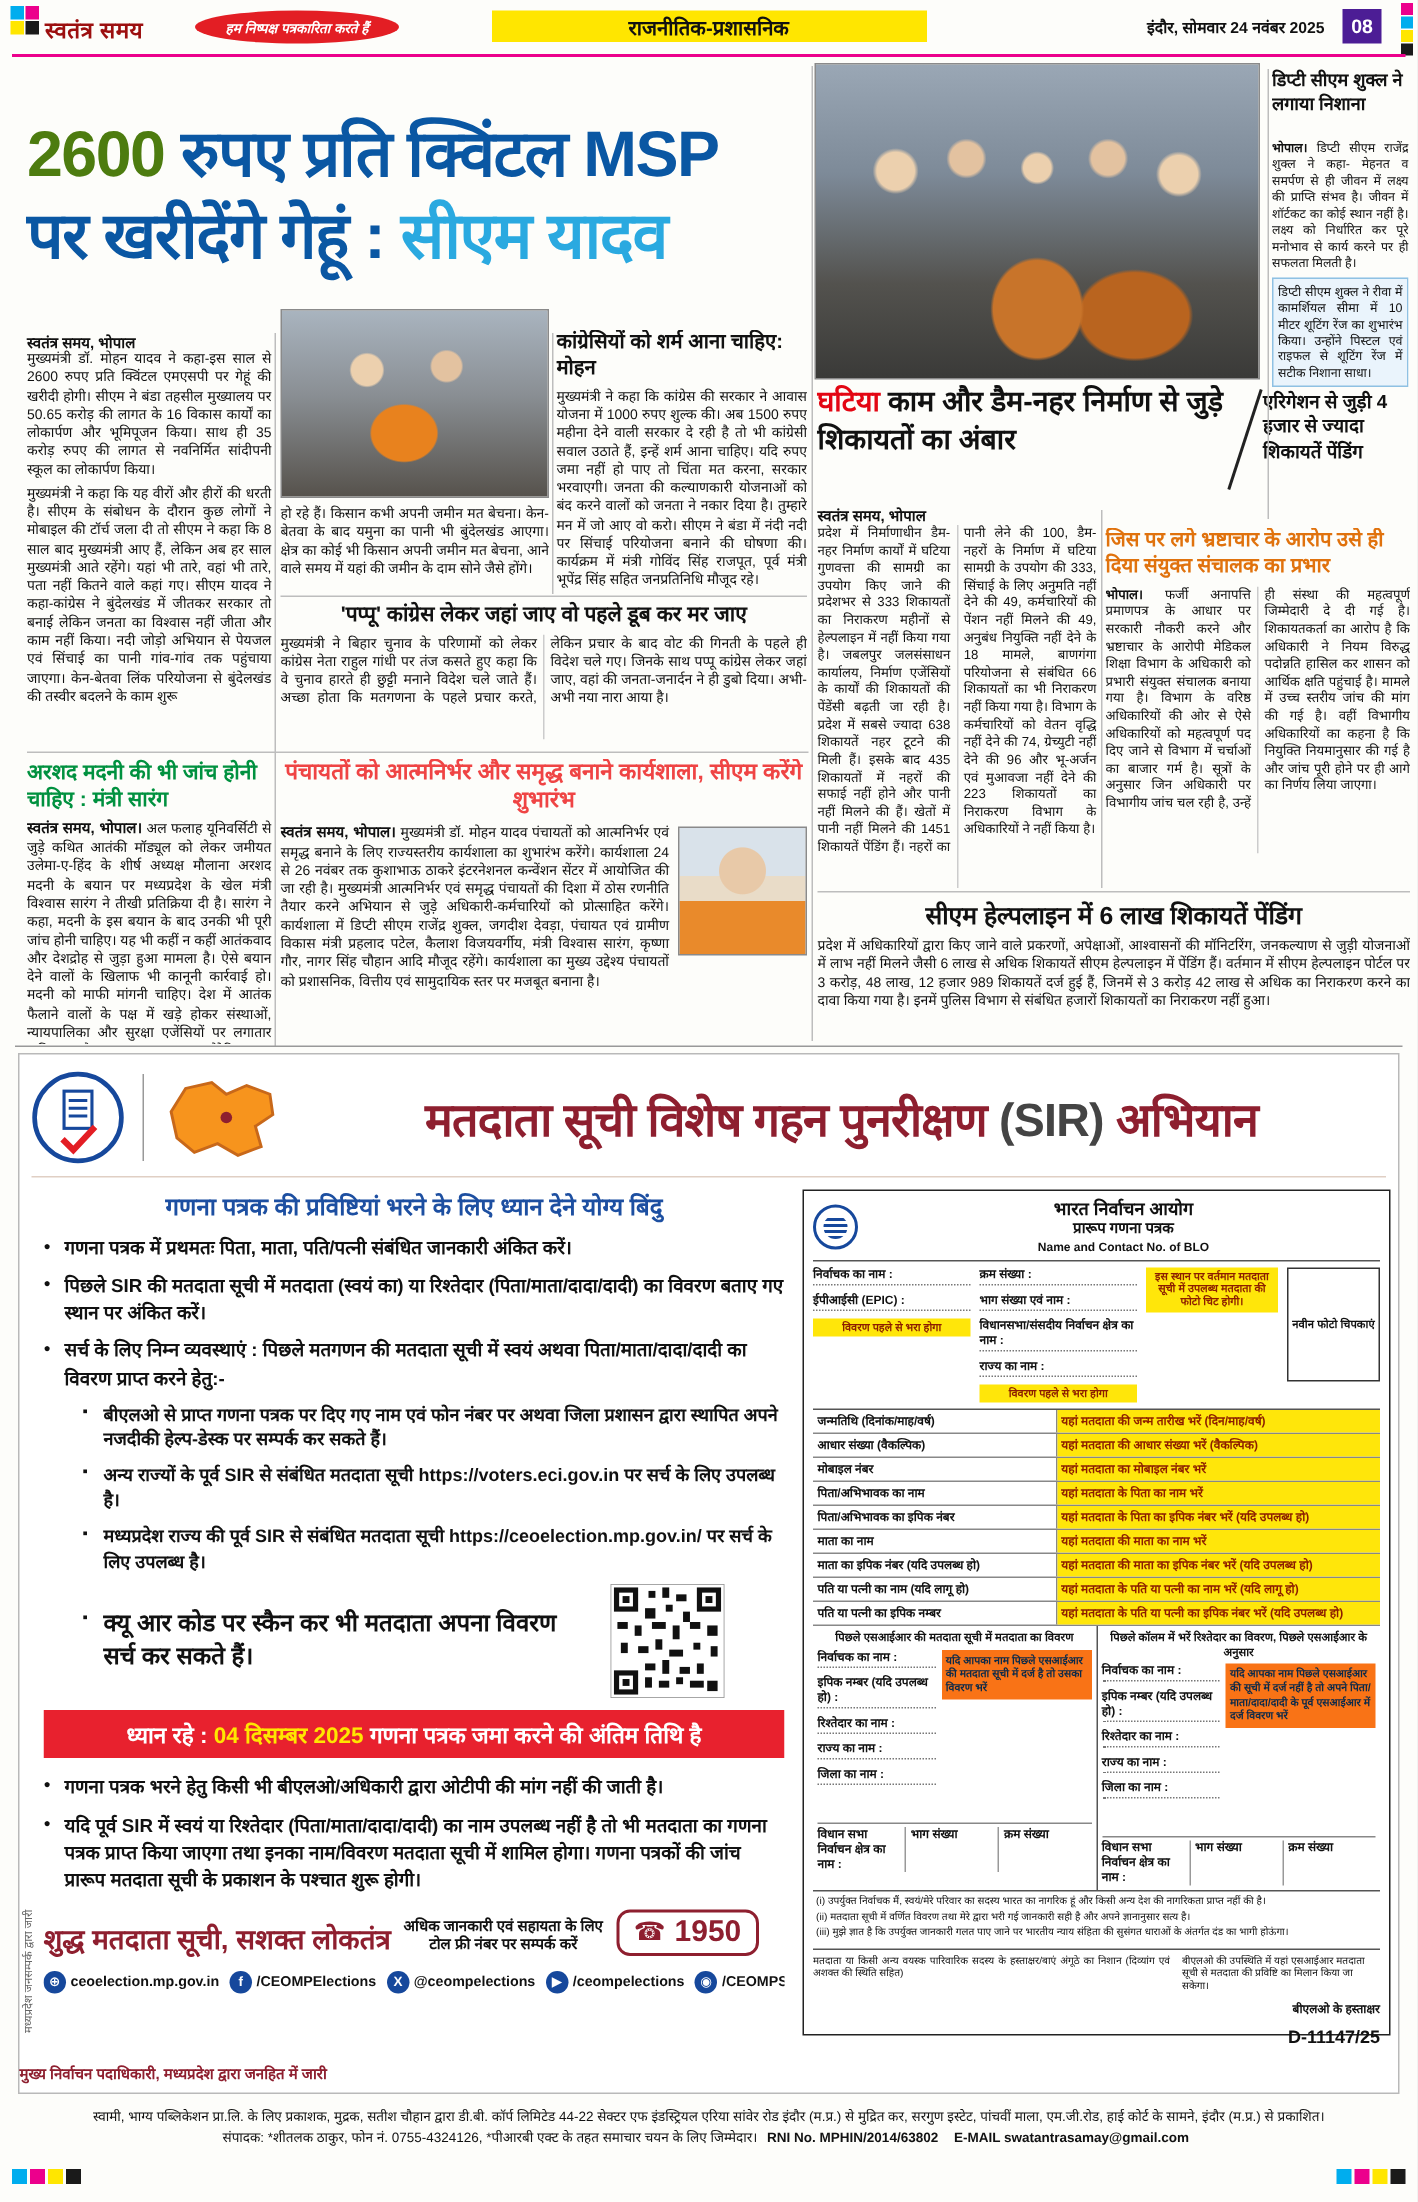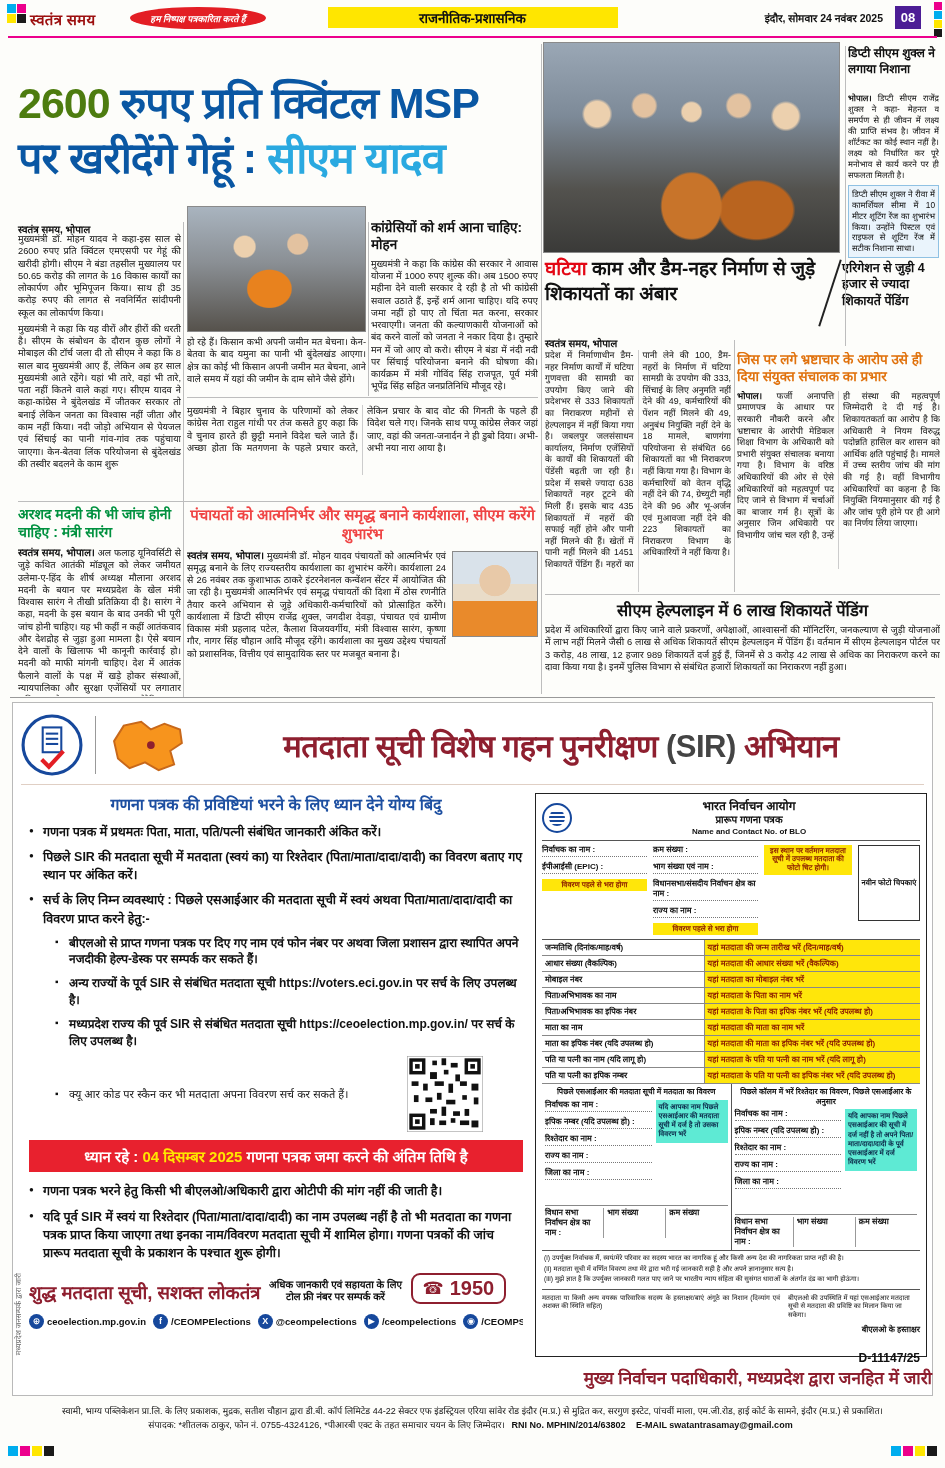--- a/index.html
+++ b/index.html
@@ -70,34 +70,34 @@
 .ad-title .sir{color:#444}
 .ad-left{position:absolute;left:16px;top:90px;width:494px;height:564px;overflow:hidden;display:flex;flex-direction:column}
 .points-heading{color:#1d4fa1;font-size:16px;font-weight:800;text-align:center;margin-bottom:8px}
 ul.blts{list-style:none;font-size:12.5px;font-weight:600;line-height:1.45}
 ul.blts li{padding-left:14px;position:relative;margin-bottom:7px}
 ul.blts li::before{content:"●";position:absolute;left:0;top:2px;font-size:8px}
 ul.sblts{list-style:none;font-size:12px;font-weight:600;line-height:1.4;margin-left:26px}
 ul.sblts li{padding-left:14px;position:relative;margin-bottom:7px}
 ul.sblts li::before{content:"▪";position:absolute;left:0;top:0;font-size:10px}
 .qr-row{display:flex;align-items:center;gap:18px;margin:0 0 4px 26px}
-.qr-row .txt{flex:1;padding-left:14px;position:relative;font-size:11px;font-weight:400;line-height:1.4}
+.qr-row .txt{flex:1;padding-left:14px;position:relative;font-size:16px;font-weight:700;line-height:1.4}
 .qr-row .txt::before{content:"▪";position:absolute;left:0;top:0;font-size:10px}
 svg.qr{width:76px;height:76px;flex:0 0 auto;margin-right:40px}
 .deadline{background:#e8212e;color:#fff;font-weight:800;font-size:15px;text-align:center;padding:6px 2px;margin:4px 0 10px}
 .deadline .dt{color:#ffe600}
 .slogan-row{display:flex;align-items:flex-end;gap:8px;margin-top:4px}
 .slogan{color:#8e1f2f;font-weight:800;font-size:18.5px;white-space:nowrap}
 .helptext{font-size:10px;font-weight:700;width:134px;text-align:center;line-height:1.25}
 .phonebox{border:2px solid #8e1f2f;border-radius:9px;padding:2px 10px;display:flex;align-items:center;gap:6px;color:#8e1f2f;font-weight:800;font-size:20px;white-space:nowrap}
 .phonebox .ph{font-size:17px}
 .social-row{display:flex;align-items:center;gap:7px;margin-top:10px;font-size:9.5px;font-weight:700;white-space:nowrap}
 .soc-item{display:inline-flex;align-items:center;gap:3px}
 .soc-ic{width:15px;height:15px;border-radius:50%;background:#16489c;color:#fff;font-size:9px;display:inline-flex;align-items:center;justify-content:center;flex:0 0 auto}
-.issued{position:absolute;left:0;right:0;bottom:6px;text-align:right;color:#8e1f2f;font-weight:800;font-size:17px}
+.issued{position:absolute;left:0;right:0;bottom:6px;text-align:left;color:#8e1f2f;font-weight:800;font-size:10px}
 .ad-code{position:absolute;right:12px;bottom:30px;font-weight:800;font-size:12px}
 .side-vert{position:absolute;left:1px;bottom:40px;writing-mode:vertical-rl;transform:rotate(180deg);font-size:7.5px;color:#666}
 
 .ad-form{position:absolute;left:522px;top:90px;width:392px;height:564px;border:1.5px solid #222;padding:5px 6px;font-size:8px;line-height:1.25;overflow:hidden;background:#fff}
 .form-head{display:flex;align-items:center;gap:6px;border-bottom:1px solid #555;padding-bottom:3px}
 .fh-logo{width:30px;height:30px;border-radius:50%;border:2px solid #16489c;position:relative;flex:0 0 auto}
 .fh-logo::after{content:"";position:absolute;inset:5px;border-radius:50%;background:repeating-linear-gradient(0deg,#16489c 0 2px,#fff 2px 4px)}
 .fh-text{flex:1;text-align:center}
 .fh-org{font-size:12px;font-weight:800}
 .fh-sub{font-size:10px;font-weight:700}
@@ -110,21 +110,21 @@
 .photo-box{width:62px;height:76px;border:1px solid #333;display:flex;align-items:center;justify-content:center;text-align:center;font-weight:700;font-size:7.5px;padding:2px;flex:0 0 auto}
 .frow{display:flex;border-bottom:1px solid #888}
 .frow .lbl{width:43%;padding:2.5px 3px;border-right:1px solid #888;font-weight:600}
 .frow .val{flex:1;padding:2.5px 3px;background:#ffe60a;color:#8c1d00;font-weight:800}
 .form-mid{display:flex;border-bottom:1px solid #555}
 .fm-col{flex:1;padding:3px;display:flex;flex-direction:column}
 .fm-col + .fm-col{border-left:1px solid #555}
 .fm-head{font-weight:800;text-align:center;font-size:7.6px;margin-bottom:3px}
 .fm-body{display:flex;gap:4px}
 .fm-fields{flex:1}
-.callout{width:72px;background:#5eead4;color:#0b2a4a;font-weight:800;font-size:7.1px;padding:3px;line-height:1.3;align-self:flex-start;flex:0 0 auto}
+.callout{width:100px;background:#f97316;color:#0b2a4a;font-weight:800;font-size:7.1px;padding:3px;line-height:1.3;align-self:flex-start;flex:0 0 auto}
 .fm-bottom{display:flex;border-top:1px solid #888;margin-top:20px;padding-top:2px;gap:3px;font-weight:600}
 .fm-bottom span{flex:1;border-right:1px solid #999;padding-right:2px}
 .fm-bottom span:last-child{border-right:none}
 .form-notes{padding:3px 2px;border-bottom:1px solid #555;font-size:6.8px;text-align:justify}
 .form-notes div{margin-bottom:2px}
 .form-sign{display:flex;gap:8px;padding-top:4px}
 .sign-left{flex:1;font-size:6.8px;text-align:justify}
 .sign-right{width:132px;font-size:6.8px;display:flex;flex-direction:column}
 .blo-sign{font-weight:800;font-size:8px;text-align:right;margin-top:6px}
 
@@ -174,20 +174,21 @@
   </div>
   <div class="abs news-body clip" style="left:187px;top:336px;width:179px;height:58px">हो रहे हैं। किसान कभी अपनी जमीन मत बेचना। केन-बेतवा के बाद यमुना का पानी भी बुंदेलखंड आएगा। क्षेत्र का कोई भी किसान अपनी जमीन मत बेचना, आने वाले समय में यहां की जमीन के दाम सोने जैसे होंगे।</div>
 
   <div class="abs clip" style="left:371px;top:220px;width:167px;height:176px">
     <h3 class="art">कांग्रेसियों को शर्म आना चाहिए: मोहन</h3>
     <p class="news-body" style="margin-top:4px">मुख्यमंत्री ने कहा कि कांग्रेस की सरकार ने आवास योजना में 1000 रुपए शुल्क की। अब 1500 रुपए महीना देने वाली सरकार दे रही है तो भी कांग्रेसी सवाल उठाते हैं, इन्हें शर्म आना चाहिए। यदि रुपए जमा नहीं हो पाए तो चिंता मत करना, सरकार भरवाएगी। जनता की कल्याणकारी योजनाओं को बंद करने वालों को जनता ने नकार दिया है। तुम्हारे मन में जो आए वो करो। सीएम ने बंडा में नंदी नदी पर सिंचाई परियोजना बनाने की घोषणा की। कार्यक्रम में मंत्री गोविंद सिंह राजपूत, पूर्व मंत्री भूपेंद्र सिंह सहित जनप्रतिनिधि मौजूद रहे।</p>
   </div>
 
   <div class="hr" style="left:187px;top:397px;width:351px"></div>
   <div class="abs clip" style="left:187px;top:401px;width:351px;height:98px">
+    <h3 class="art" style="text-align:center;font-size:14px">'पप्पू' कांग्रेस लेकर जहां जाए वो पहले डूब कर मर जाए</h3>
     <p class="news-body cols2" style="margin-top:4px;height:70px;overflow:hidden">मुख्यमंत्री ने बिहार चुनाव के परिणामों को लेकर कांग्रेस नेता राहुल गांधी पर तंज कसते हुए कहा कि वे चुनाव हारते ही छुट्टी मनाने विदेश चले जाते हैं। अच्छा होता कि मतगणना के पहले प्रचार करते, लेकिन प्रचार के बाद वोट की गिनती के पहले ही विदेश चले गए। जिनके साथ पप्पू कांग्रेस लेकर जहां जाए, वहां की जनता-जनार्दन ने ही डुबो दिया। अभी-अभी नया नारा आया है।</p>
   </div>
 
   <div class="hr" style="left:18px;top:501px;width:521px"></div>
   <div class="abs clip" style="left:18px;top:506px;width:163px;height:190px">
     <h3 class="art green" style="font-size:14px">अरशद मदनी की भी जांच होनी चाहिए : मंत्री सारंग</h3>
     <p class="news-body" style="margin-top:5px"><b class="byline">स्वतंत्र समय, भोपाल।</b> <span>अल फलाह यूनिवर्सिटी से जुड़े कथित आतंकी मॉड्यूल को लेकर जमीयत उलेमा-ए-हिंद के शीर्ष अध्यक्ष मौलाना अरशद मदनी के बयान पर मध्यप्रदेश के खेल मंत्री विश्वास सारंग ने तीखी प्रतिक्रिया दी है। सारंग ने कहा, मदनी के इस बयान के बाद उनकी भी पूरी जांच होनी चाहिए। यह भी कहीं न कहीं आतंकवाद और देशद्रोह से जुड़ा हुआ मामला है। ऐसे बयान देने वालों के खिलाफ भी कानूनी कार्रवाई हो। मदनी को माफी मांगनी चाहिए। देश में आतंक फैलाने वालों के पक्ष में खड़े होकर संस्थाओं, न्यायपालिका और सुरक्षा एजेंसियों पर लगातार अविश्वास फैलाकर एक खतरनाक नैरेटिव खड़ा कर रहे हैं।</span></p>
   </div>
 
   <div class="abs clip" style="left:187px;top:506px;width:351px;height:190px">
@@ -247,21 +248,21 @@
         <span>मतदाता सूची विशेष गहन पुनरीक्षण </span><span class="sir">(SIR)</span><span> अभियान</span>
       </div>
     </div>
 
     <div class="ad-left">
       <div class="points-heading">गणना पत्रक की प्रविष्टियां भरने के लिए ध्यान देने योग्य बिंदु</div>
       <ul class="blts">
 
       <li>गणना पत्रक में प्रथमतः पिता, माता, पति/पत्नी संबंधित जानकारी अंकित करें।</li>
           <li>पिछले SIR की मतदाता सूची में मतदाता (स्वयं का) या रिश्तेदार (पिता/माता/दादा/दादी) का विवरण बताए गए स्थान पर अंकित करें।</li>
-          <li>सर्च के लिए निम्न व्यवस्थाएं : पिछले एसआईआर की मतदाता सूची में स्वयं अथवा पिता/माता/दादा/दादी का विवरण प्राप्त करने हेतु:-</li>
+          <li>सर्च के लिए निम्न व्यवस्थाएं : पिछले मतगणन की मतदाता सूची में स्वयं अथवा पिता/माता/दादा/दादी का विवरण प्राप्त करने हेतु:-</li>
         </ul>
       <ul class="sblts">
 
       <li>बीएलओ से प्राप्त गणना पत्रक पर दिए गए नाम एवं फोन नंबर पर अथवा जिला प्रशासन द्वारा स्थापित अपने नजदीकी हेल्प-डेस्क पर सम्पर्क कर सकते हैं।</li>
           <li>अन्य राज्यों के पूर्व SIR से संबंधित मतदाता सूची https://voters.eci.gov.in पर सर्च के लिए उपलब्ध है।</li>
           <li>मध्यप्रदेश राज्य की पूर्व SIR से संबंधित मतदाता सूची https://ceoelection.mp.gov.in/ पर सर्च के लिए उपलब्ध है।</li>
         </ul>
       <div class="qr-row">
         <div class="txt">क्यू आर कोड पर स्कैन कर भी मतदाता अपना विवरण सर्च कर सकते हैं।</div>
         <svg class="qr" viewBox="0 0 33 33">

